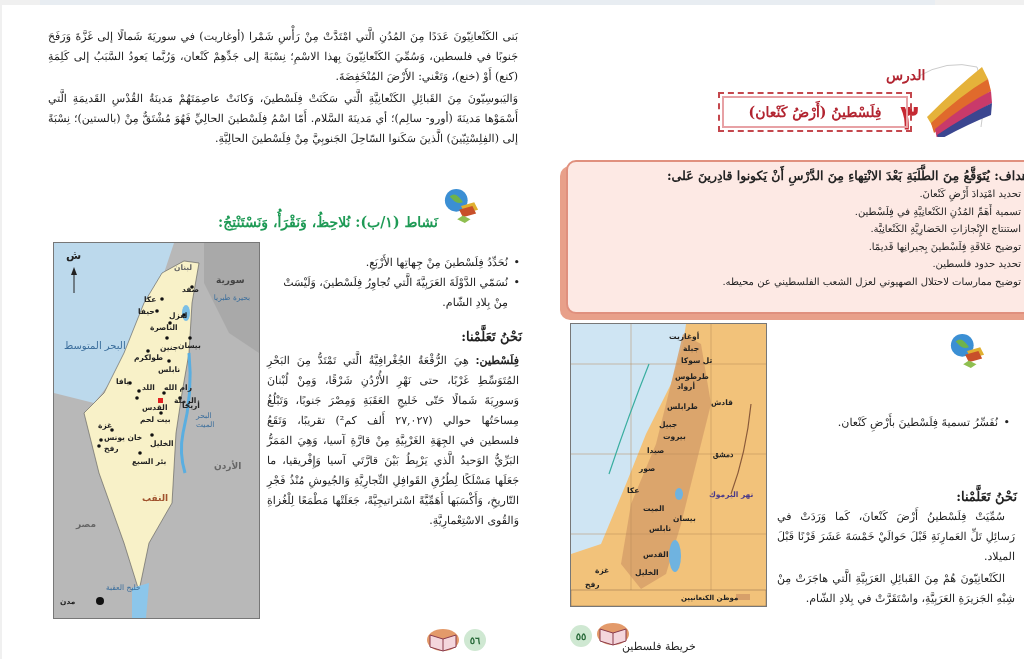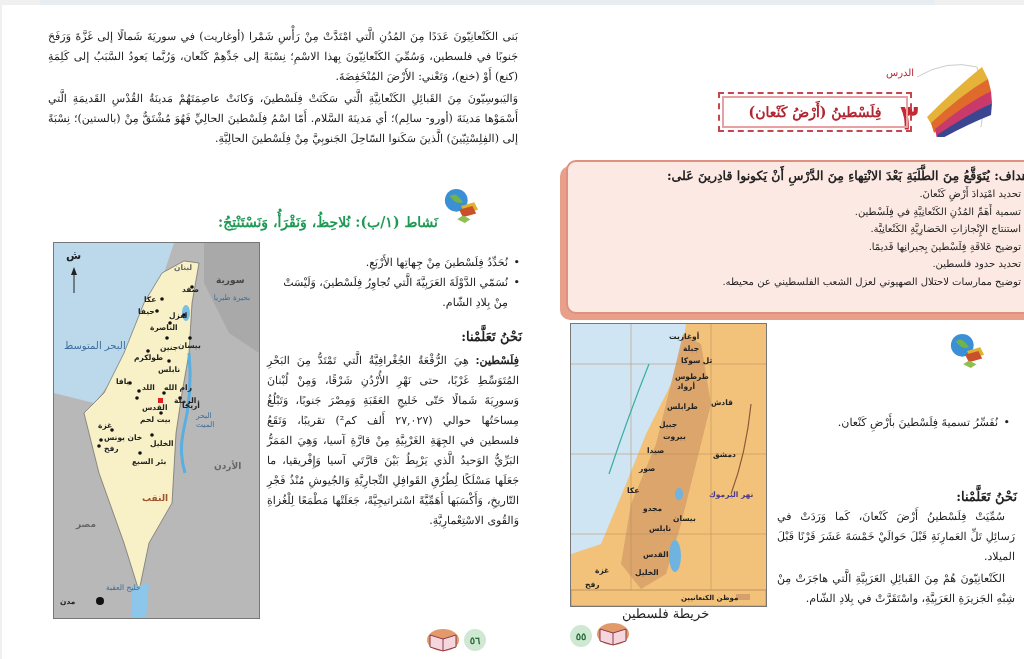--- a/index.html
+++ b/index.html
@@ -10,27 +10,27 @@
   .para{position:absolute;font-size:11px;line-height:20px;text-align:justify;direction:rtl;}
   .green-h{color:#1e9a55;font-weight:bold;font-size:14px;}
   .bold-h{font-weight:bold;font-size:13px;}
   ul.bul{list-style:none;margin:0;padding:0;direction:rtl;}
   ul.bul li{position:relative;padding-right:14px;font-size:11px;line-height:20px;}
   ul.bul li:before{content:"•";position:absolute;right:2px;top:0;}
   .goals{position:absolute;left:564px;top:155px;width:450px;height:150px;background:#fde9e4;border:2px solid #e0907e;border-radius:10px;box-shadow:-6px 6px 0 #e8a08a;padding-left:31px;}
   .goals .head{font-weight:bold;font-size:12.5px;padding:6px 10px 2px 10px;direction:rtl;}
   .goals ul li{font-size:10px;line-height:17.5px;}
   .titlebox{position:absolute;left:716px;top:87px;width:190px;height:36px;border:2px dashed #c4474d;outline:2px solid #e7a1a5;outline-offset:-6px;display:flex;align-items:center;justify-content:center;color:#b22430;font-weight:bold;font-size:14px;}
-  .lesson-label{position:absolute;left:884px;top:62px;color:#b22430;font-weight:normal;font-size:10px;}
+  .lesson-label{position:absolute;left:884px;top:62px;color:#b22430;font-weight:bold;font-size:14px;}
   .lesson-num{position:absolute;left:898px;top:92px;color:#c62832;font-weight:bold;font-size:34px;}
   .pagenum{position:absolute;width:22px;height:22px;border-radius:50%;background:#cfe8d2;color:#2a6b3b;font-size:10px;font-weight:bold;display:flex;align-items:center;justify-content:center;}
   .map1{position:absolute;left:51px;top:237px;width:205px;height:375px;background:#bcd9ec;border:1px solid #777;overflow:hidden;}
   .map2{position:absolute;left:568px;top:318px;width:195px;height:282px;background:#cfe5f3;border:1px solid #777;overflow:hidden;}
   .mlabel{position:absolute;font-size:7.5px;font-weight:bold;color:#222;white-space:nowrap;font-family:"DejaVu Sans",sans-serif;}
-  .caption{position:absolute;left:620px;top:601px;font-size:13px;direction:rtl;}
+  .caption{position:absolute;left:620px;top:635px;font-size:11px;direction:rtl;}
   .icon-globe{position:absolute;width:38px;height:36px;}
 </style>
 </head>
 <body>
 
 <div class="topbar"></div>
 
 <div class="page">
 
   <div class="para" style="left:46px;top:22px;width:470px;">بَنى الكَنْعانِيّونَ عَدَدًا مِنَ المُدُنِ الَّتي امْتَدَّتْ مِنْ رَأْسِ شَمْرا (أوغاريت) في سوريَةَ شَمالًا إلى غَزَّةَ وَرَفَحَ جَنوبًا في فلسطين، وَسُمِّيَ الكَنْعانِيّونَ بِهذا الاسْمِ؛ نِسْبَةً إلى جَدِّهِمْ كَنْعان، وَرُبَّما يَعودُ السَّبَبُ إلى كَلِمَةِ (كنع) أَوْ (خنع)، وَتَعْني: الأَرْضَ المُنْخَفِضَةَ.</div>
@@ -186,25 +186,25 @@
     </svg>
     <div class="mlabel" style="left:98px;top:8px;">أوغاريت</div>
     <div class="mlabel" style="left:112px;top:20px;">جبلة</div>
     <div class="mlabel" style="left:110px;top:32px;">تل سوكا</div>
     <div class="mlabel" style="left:104px;top:48px;">طرطوس</div>
     <div class="mlabel" style="left:106px;top:58px;">أرواد</div>
     <div class="mlabel" style="left:140px;top:74px;">قادش</div>
     <div class="mlabel" style="left:96px;top:78px;">طرابلس</div>
     <div class="mlabel" style="left:88px;top:96px;">جبيل</div>
     <div class="mlabel" style="left:82px;top:108px;margin-left:10px;">بيروت</div>
-    <div class="mlabel" style="left:142px;top:126px;">دمشق</div>
+    <div class="mlabel" style="left:142px;top:126px;font-family:Liberation Serif, serif;">دمشق</div>
     <div class="mlabel" style="left:76px;top:122px;">صيدا</div>
     <div class="mlabel" style="left:68px;top:140px;">صور</div>
     <div class="mlabel" style="left:56px;top:162px;">عكا</div>
-    <div class="mlabel" style="left:72px;top:180px;">مجدو</div>
+    <div class="mlabel" style="left:72px;top:180px;">الميت</div>
     <div class="mlabel" style="left:102px;top:190px;">بيسان</div>
     <div class="mlabel" style="left:78px;top:200px;">نابلس</div>
     <div class="mlabel" style="left:72px;top:226px;">القدس</div>
     <div class="mlabel" style="left:64px;top:244px;">الخليل</div>
     <div class="mlabel" style="left:24px;top:242px;">غزة</div>
     <div class="mlabel" style="left:14px;top:256px;">رفح</div>
     <div class="mlabel" style="left:138px;top:166px;color:#4a3a8a;">نهر اليرموك</div>
     <div class="mlabel" style="left:110px;top:270px;font-size:7px;">موطن الكنعانيين</div>
   </div>
   <div class="caption">خريطة فلسطين</div>

